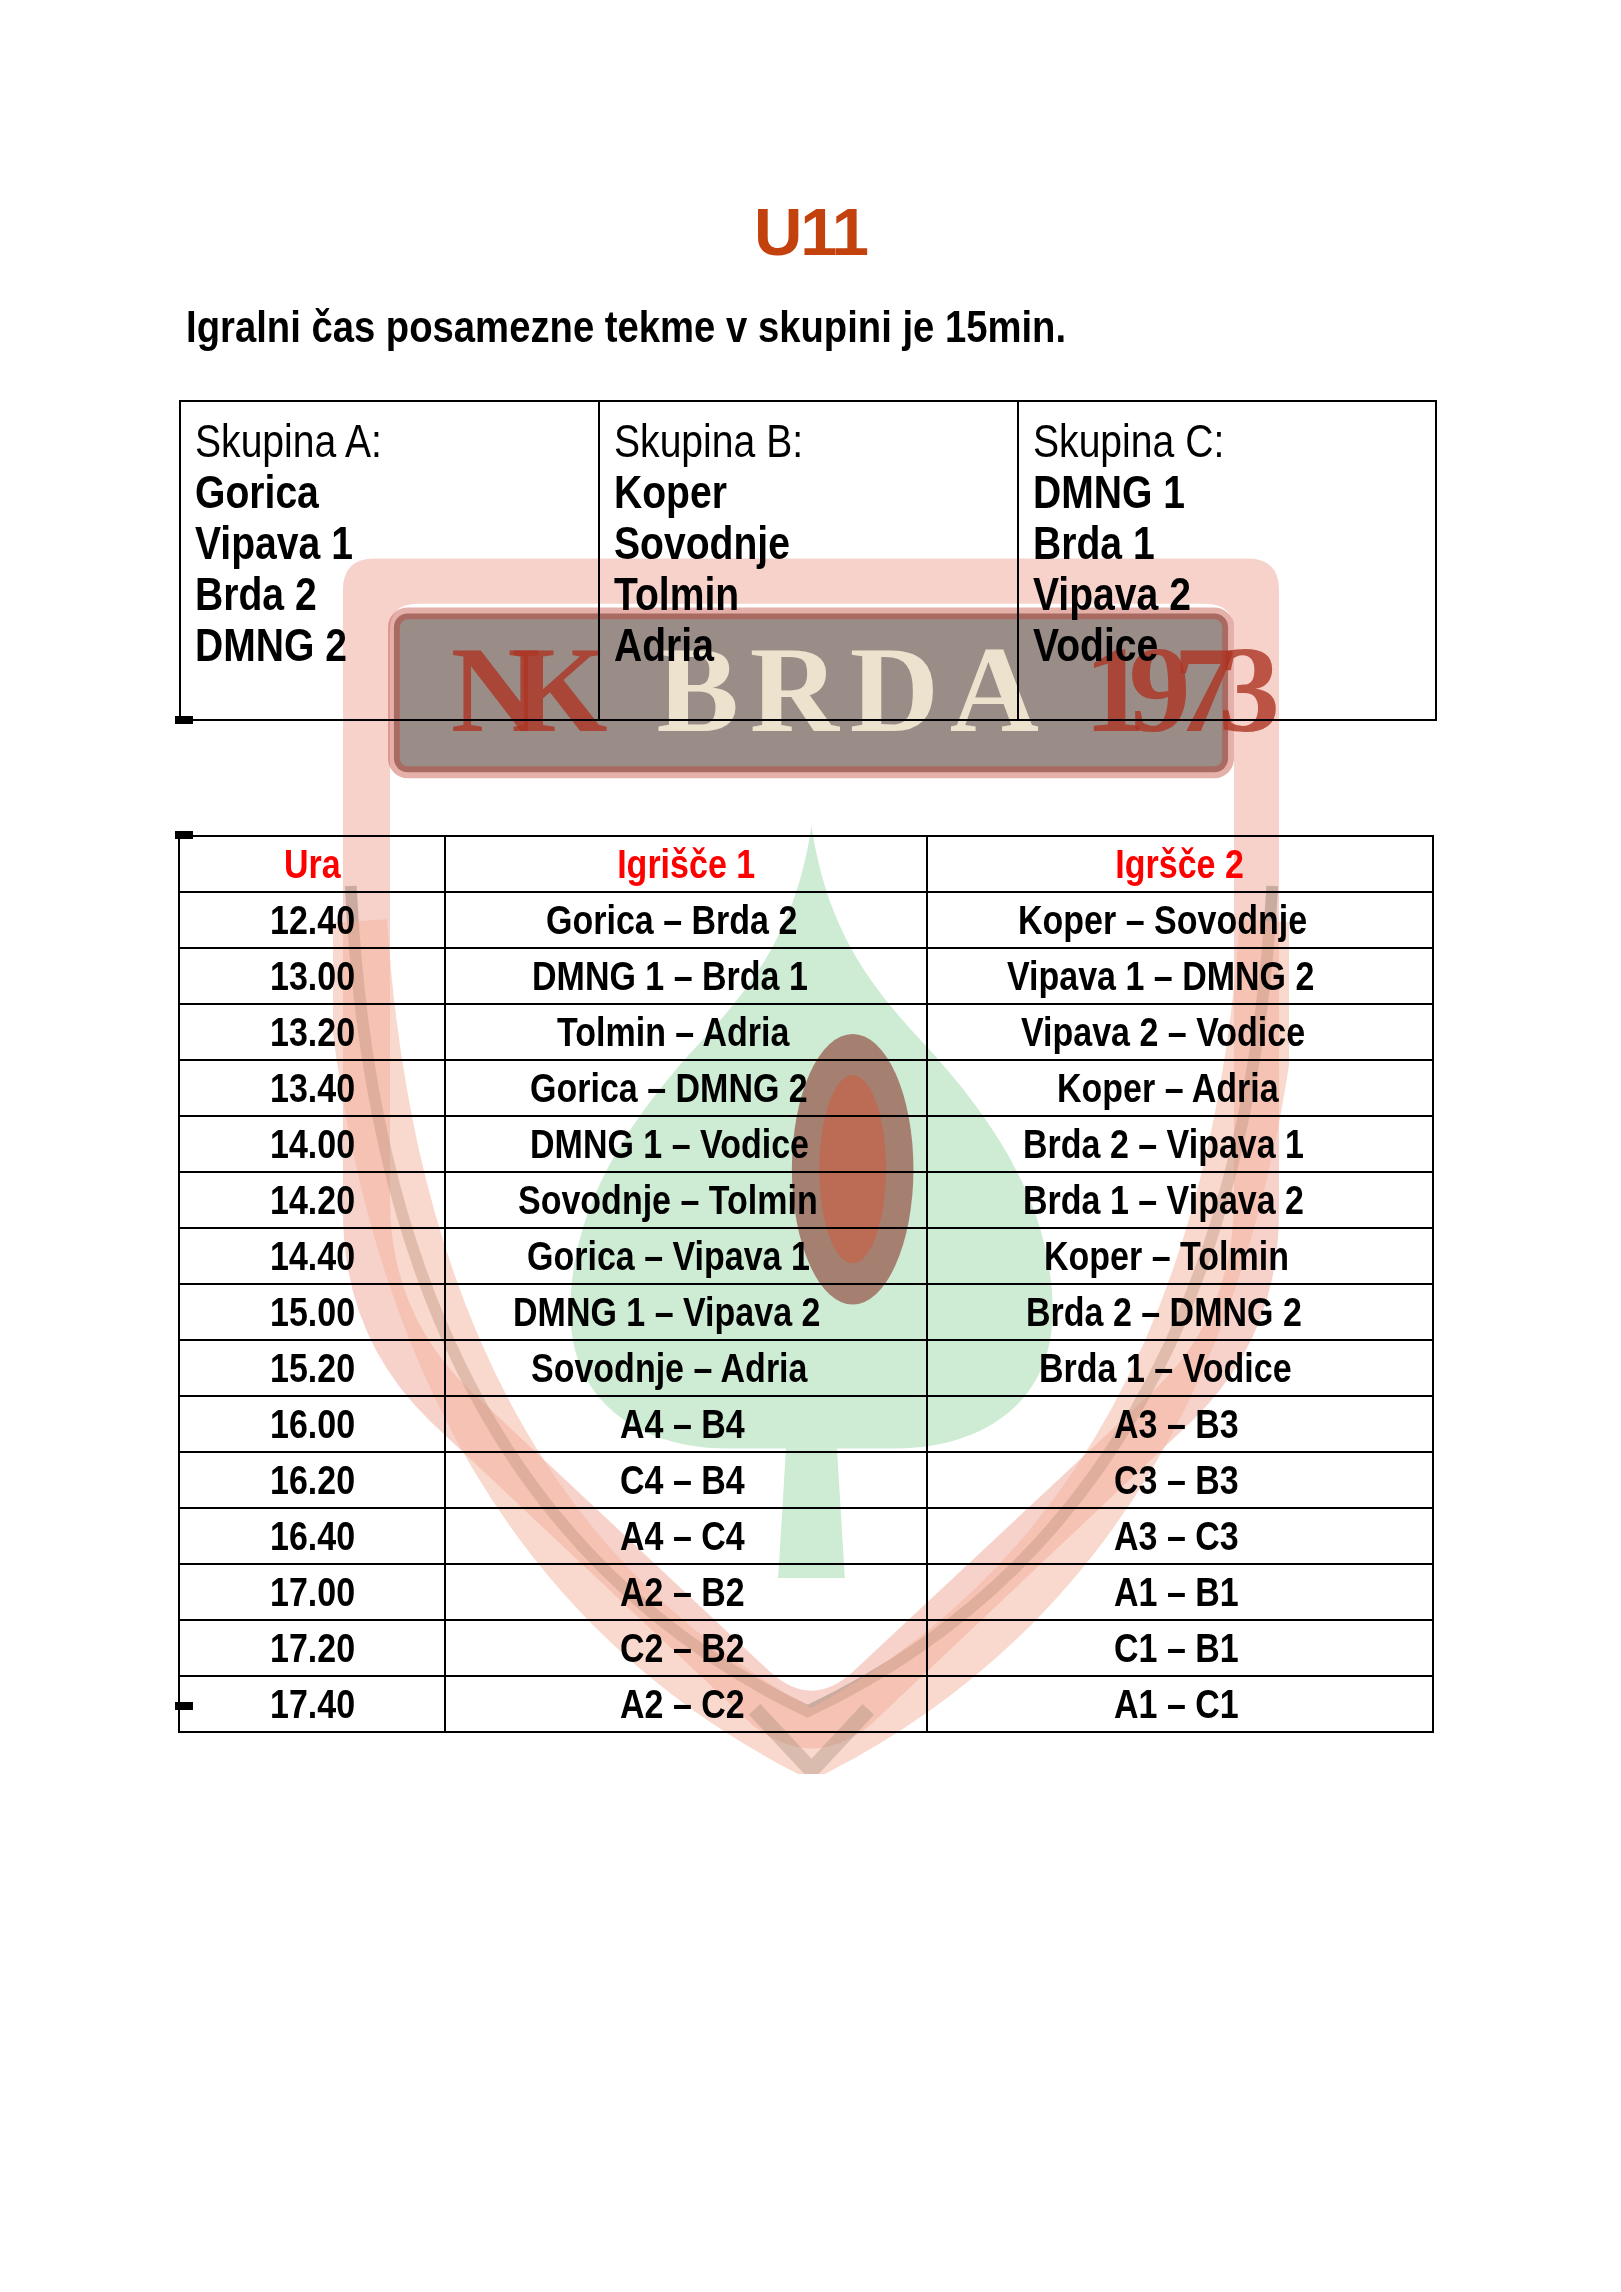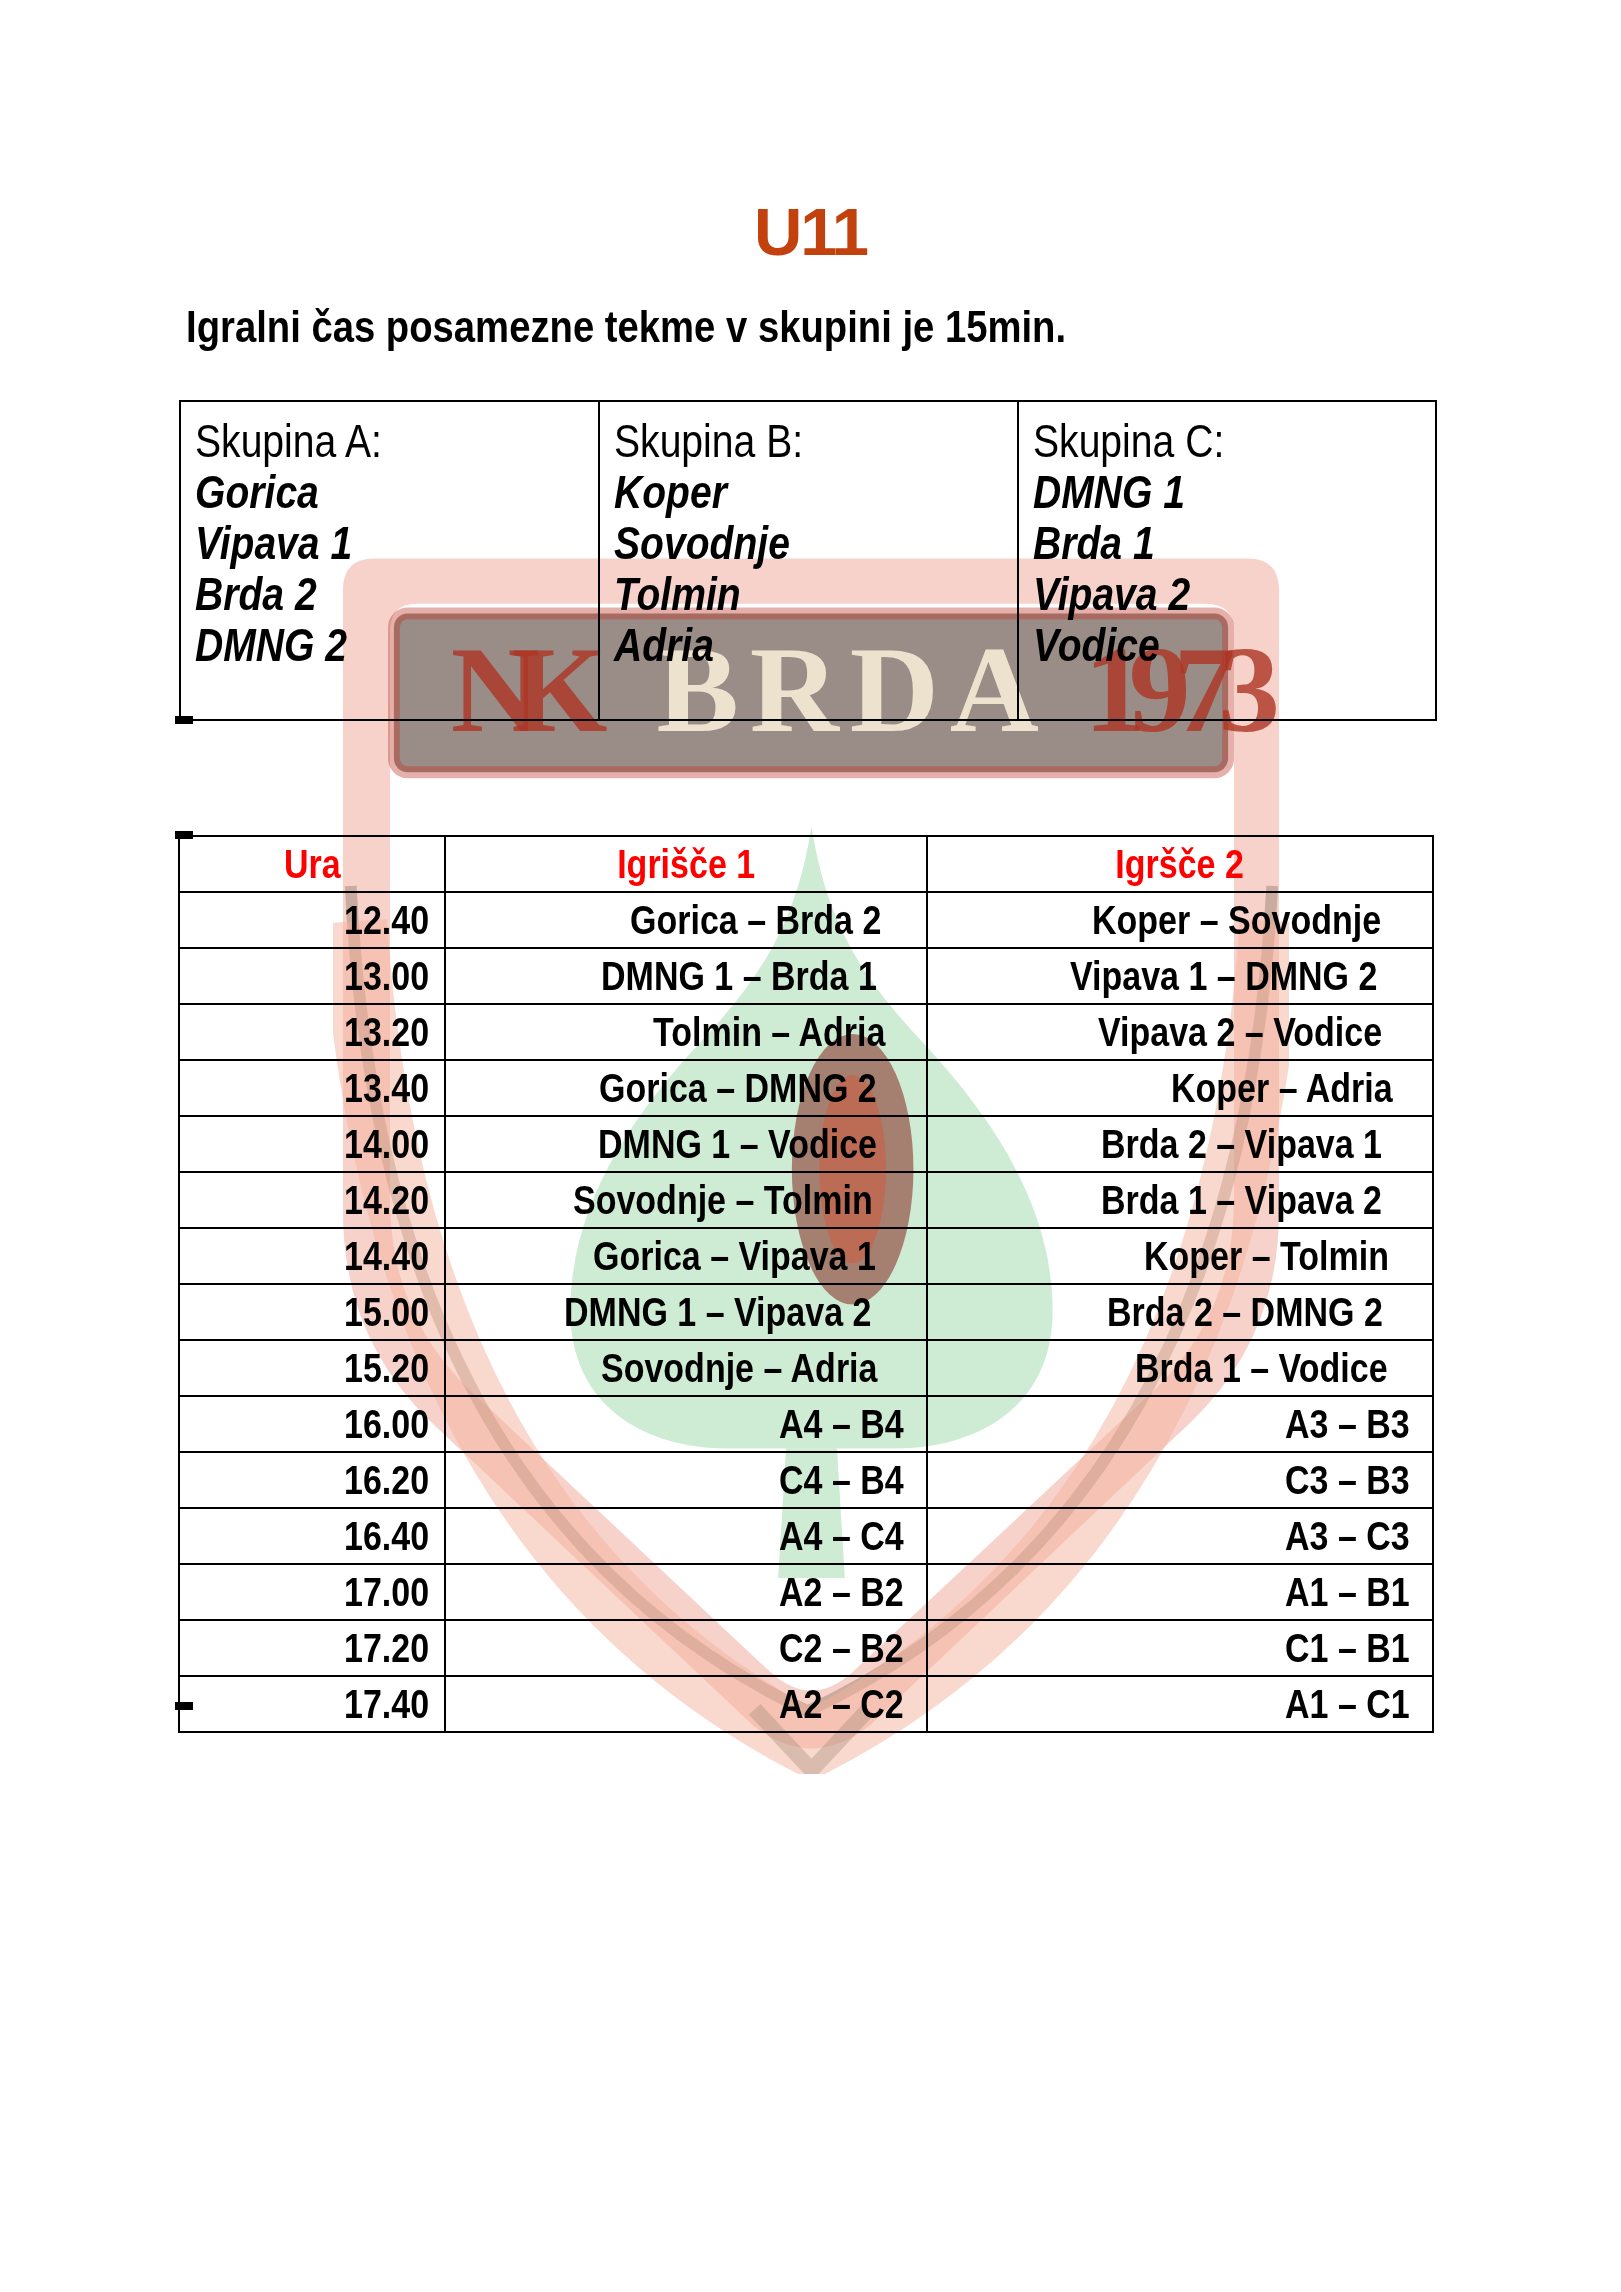--- a/index.html
+++ b/index.html
@@ -25,29 +25,29 @@
   }
 
   table{position:absolute;border-collapse:collapse;table-layout:fixed;}
 
   .groups{left:179px;top:400px;width:1255px;height:321px;border:2.9px solid #000;}
   .groups td{
     border:2px solid #000;vertical-align:top;
     padding:13.7px 0 0 13.7px;font-size:46px;line-height:51px;
   }
   .g-header{font-weight:400;}
-  .g-team{font-weight:700;font-style:italic;}
+  .g-team{font-weight:700;}
 
   .schedule{left:178px;top:835px;width:1254px;border:2.9px solid #000;}
   .schedule th,.schedule td{
     border:2px solid #000;height:54px;padding:0;
     font-size:40px;line-height:1;font-weight:700;vertical-align:middle;
   }
   .schedule th{color:#ff0000;text-align:center;}
-  .schedule td{text-align:right;padding-left:15.7px;}
+  .schedule td{text-align:center;padding-left:15.7px;}
 
   .nub{position:absolute;background:#000;width:17.6px;height:7.8px;}
   .nub1{left:175px;top:716px;}
   .nub2{left:175px;top:831px;}
   .nub3{left:175px;top:1702px;}
 </style>
 </head>
 <body>
 
 <div class="page">

